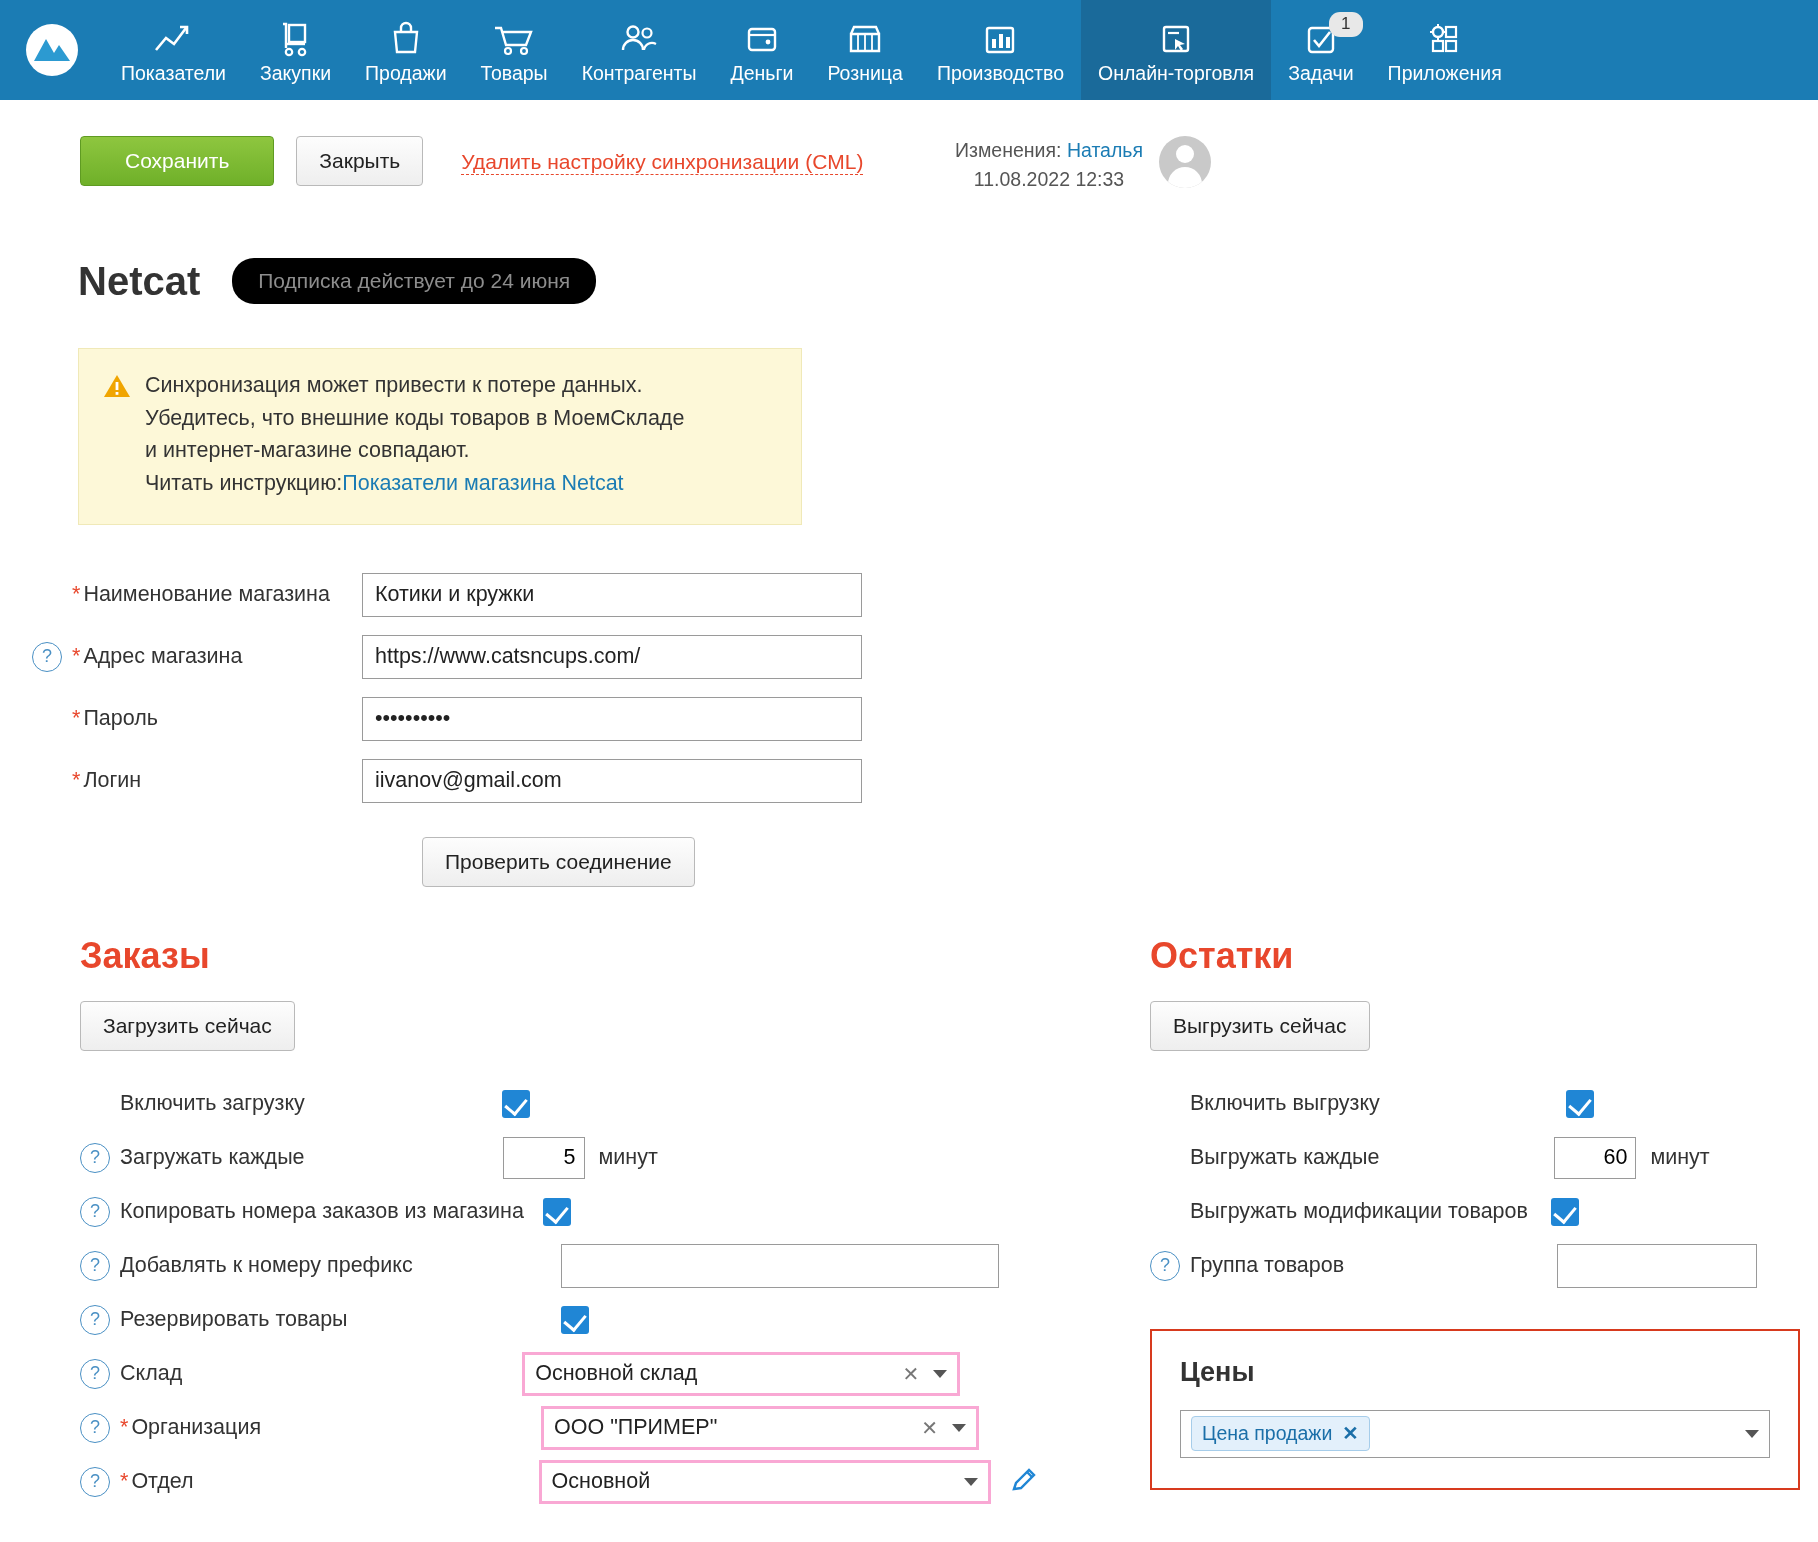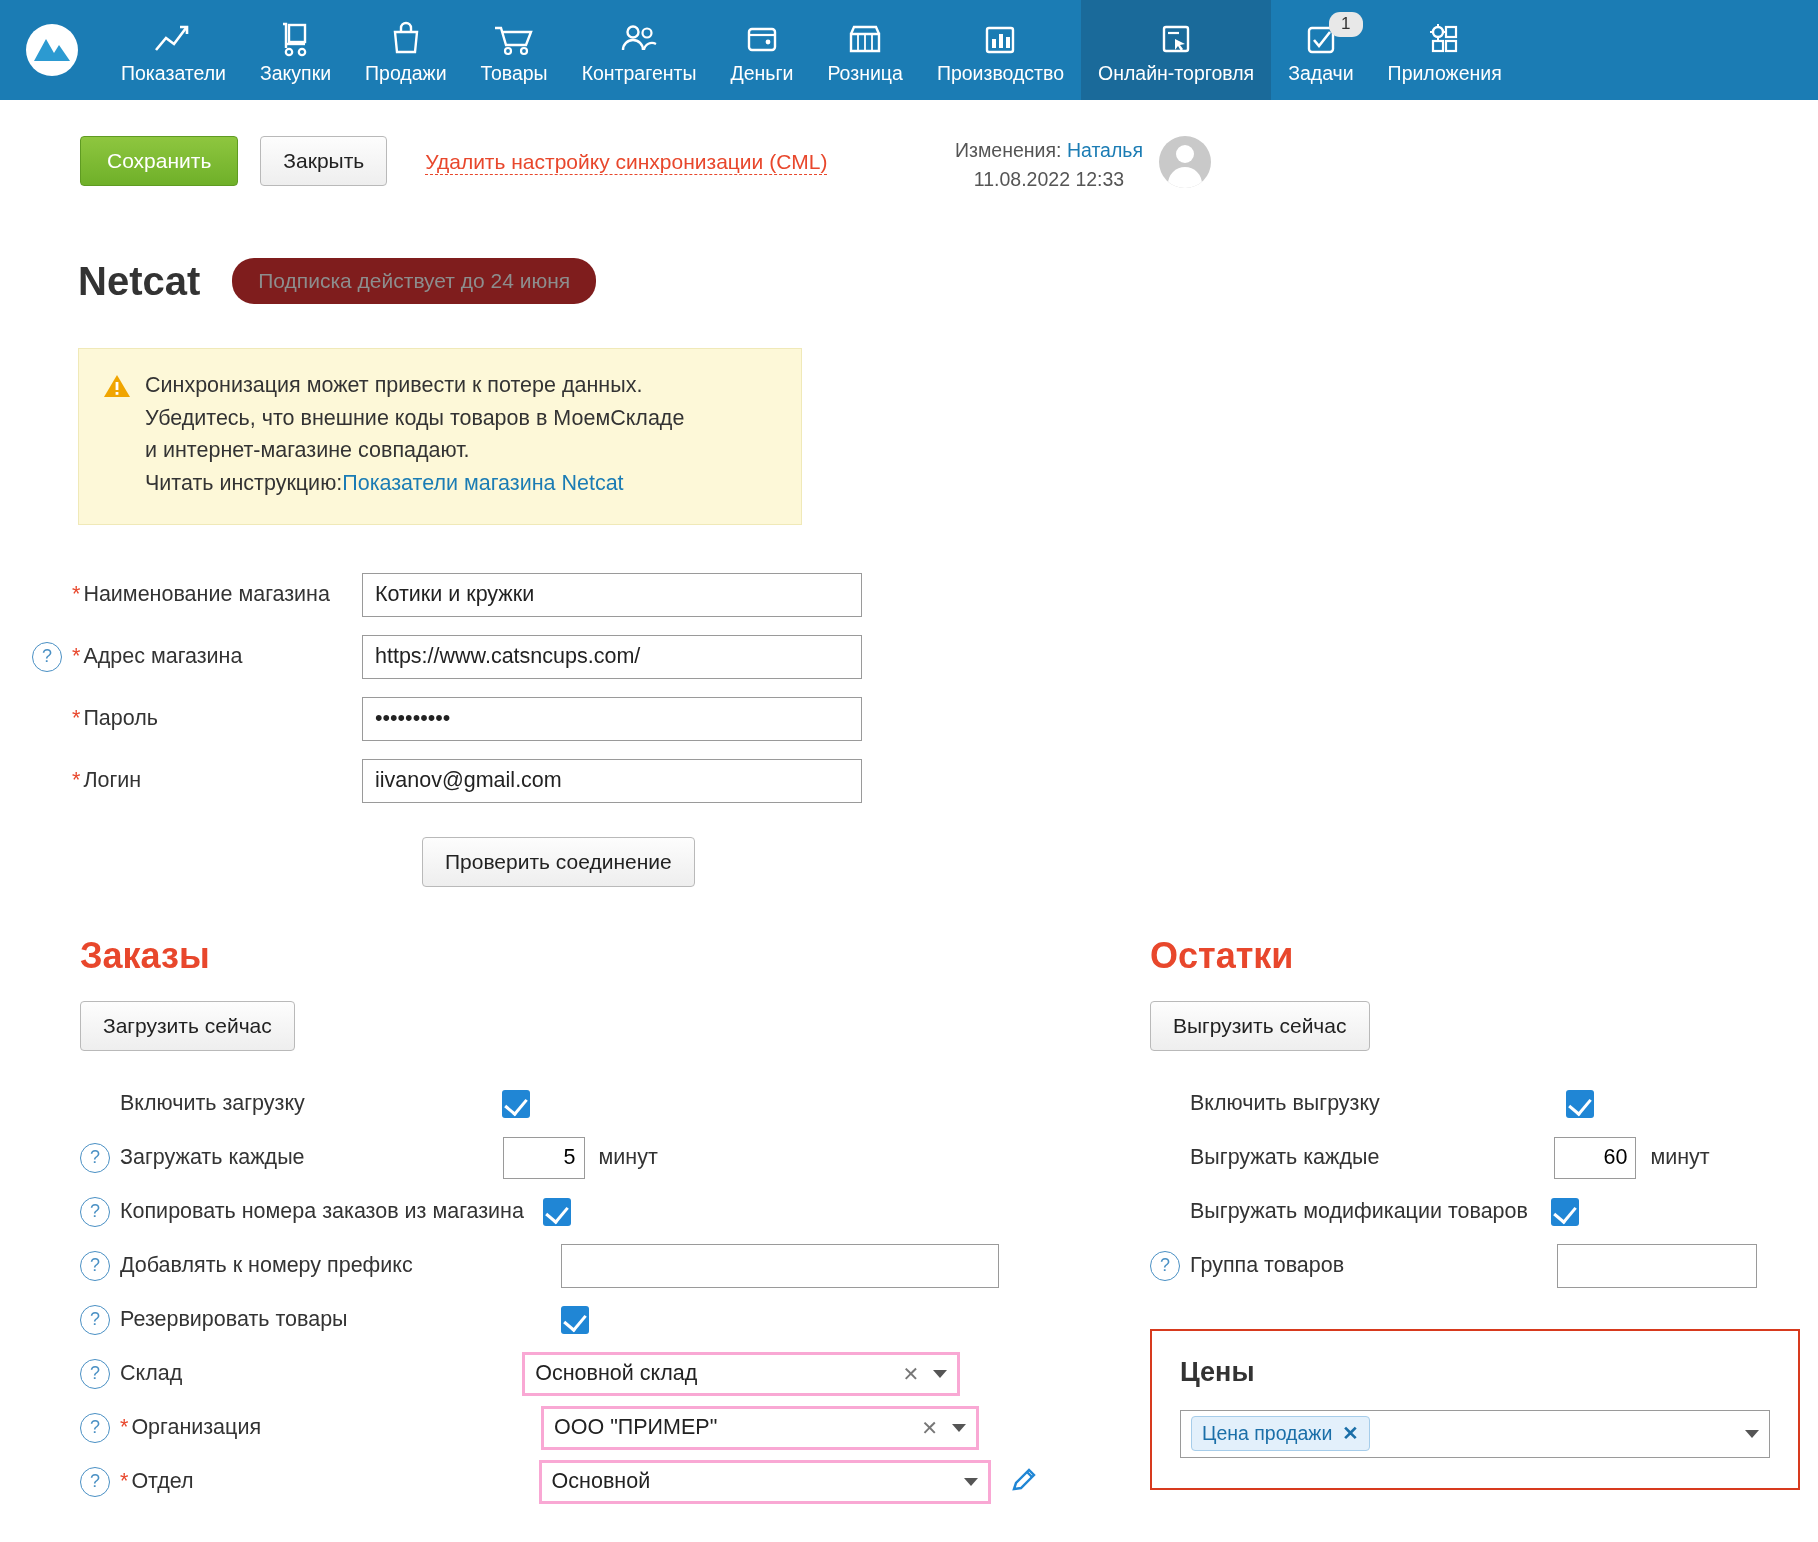--- a/index.html
+++ b/index.html
@@ -71,21 +71,21 @@
     background: linear-gradient(#fdfdfd, #eeeeee);
     padding: 12px 22px;
     cursor: pointer;
     color: #222;
   }
   .btn-green {
     background: linear-gradient(#8ec63f, #6fb029);
     border: 1px solid #5f9b22;
     color: #ffffff;
     font-size: 21px;
-    padding: 12px 26px;
+    padding: 12px 44px;
     border-radius: 4px;
     cursor: pointer;
   }
   .btn + .btn, .btn-green + .btn { margin-left: 22px; }
   .link-danger {
     color: #e8472c;
     font-size: 21px;
     margin-left: 38px;
     margin-top: 14px;
     border-bottom: 1px dashed #e8472c;
@@ -135,21 +135,21 @@
     margin: 72px 0 0 78px;
     display: flex; align-items: center;
   }
   .page-title {
     font-size: 40px;
     font-weight: bold;
     color: #333333;
   }
   .pill {
     margin-left: 32px;
-    background: #7f1d1d;
+    background: #000000;
     color: #8d8d8d;
     font-size: 21px;
     border-radius: 22px;
     padding: 11px 26px;
   }
 
   
   .warn {
     margin: 44px 0 0 78px;
     width: 724px;

